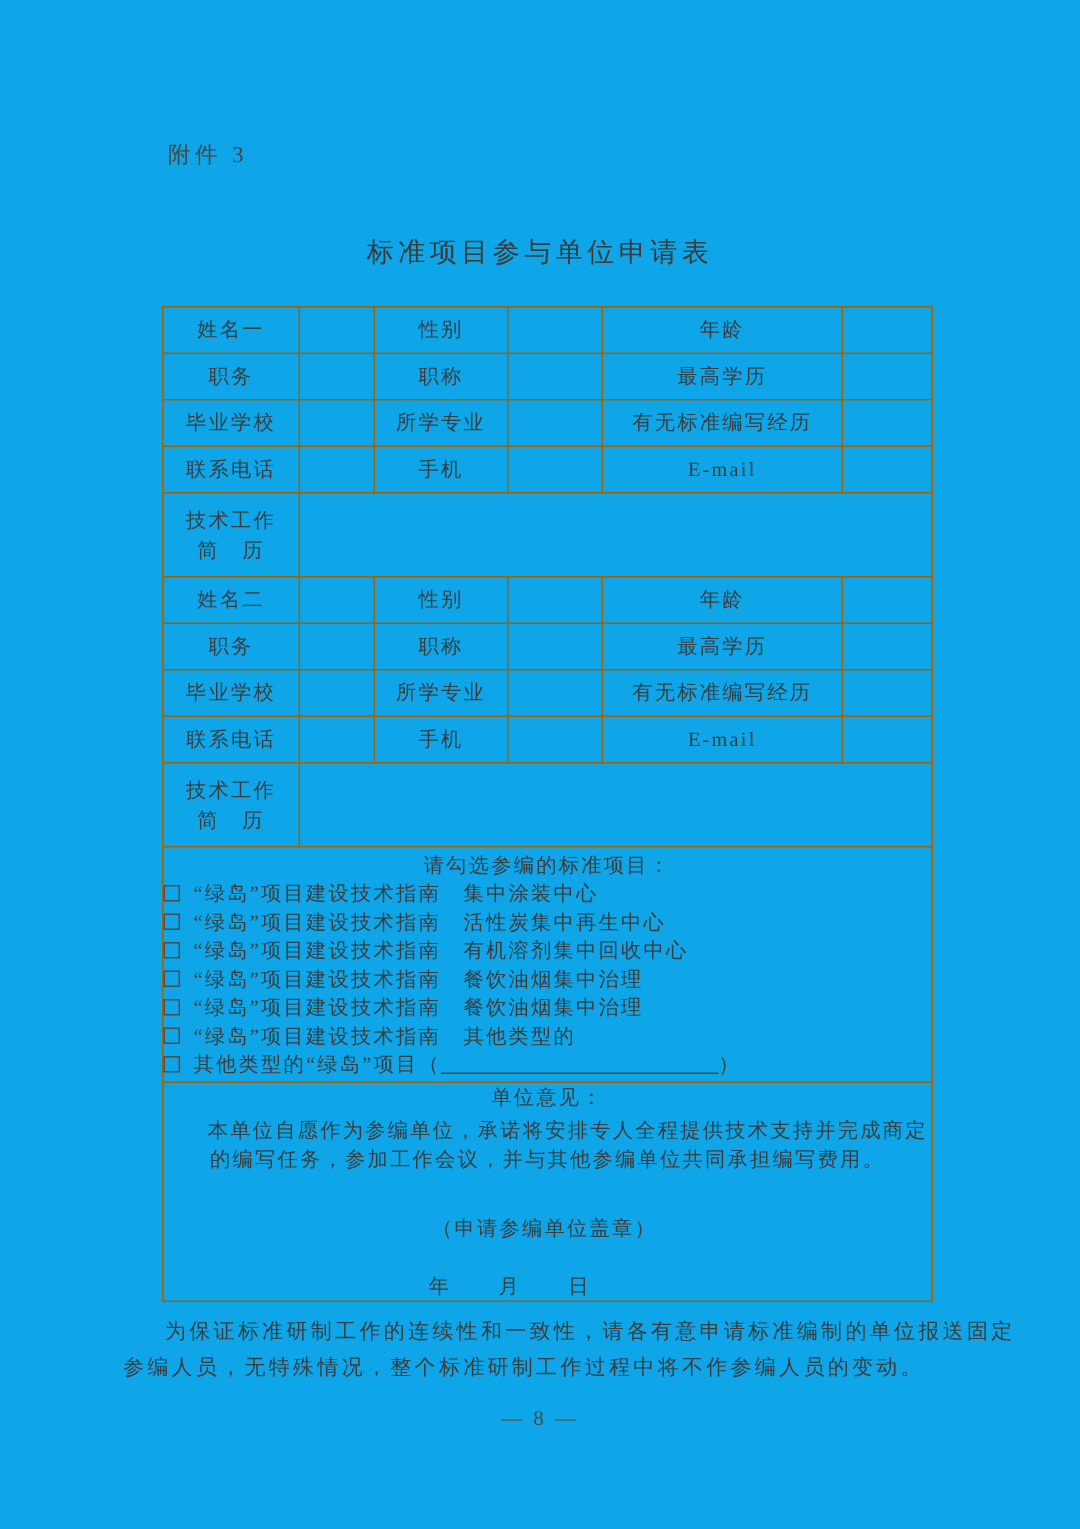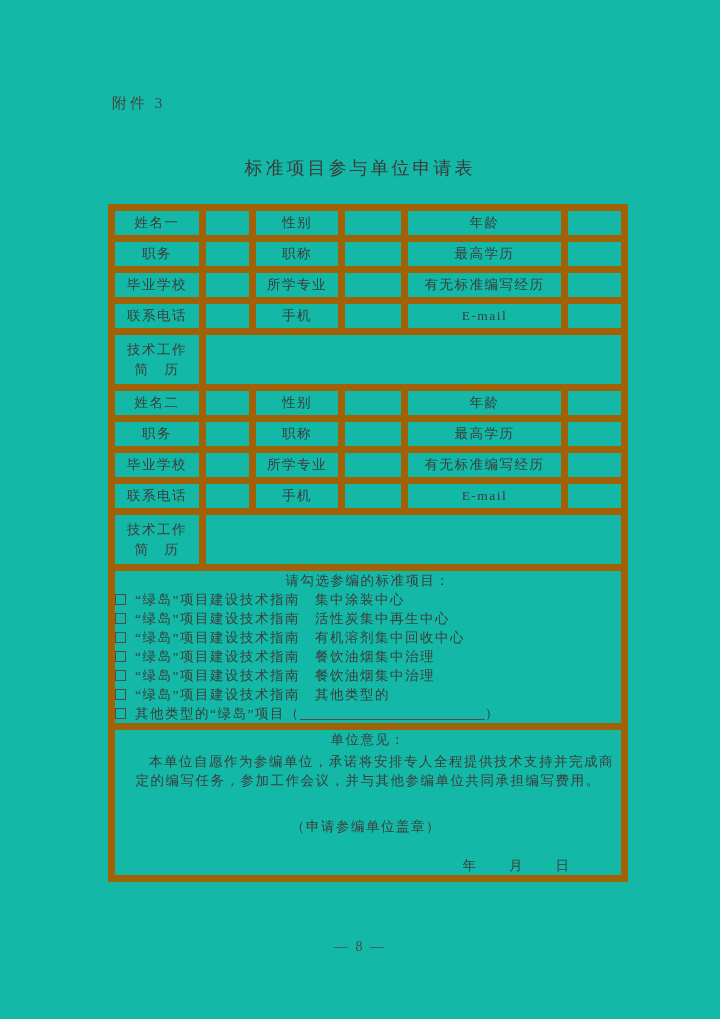--- a/index.html
+++ b/index.html
@@ -5,42 +5,42 @@
   * { margin:0; padding:0; box-sizing:border-box; }
   html,body { width:720px; height:1019px; }
   body {
     background:#ffffff;
     font-family:"Liberation Serif","DejaVu Serif",serif;
     color:#3c3c3c;
   }
   .page {
     position:relative;
     width:720px; height:1019px;
-    background:#14b8a6;
+    background:#0ea5e9;
     overflow:hidden;
   }
   .attachment {
     position:absolute; left:112px; top:94px;
     font-size:15px; letter-spacing:3px;
     color:#444;
   }
   .doc-title {
     position:absolute; left:0; top:156px; width:100%;
     text-align:center;
     font-size:18px; letter-spacing:3px;
     color:#3b3b3b;
     font-family:Liberation Mono, monospace;
   }
   table.form-table {
     position:absolute; left:108px; top:204px;
     width:513px;
     border-collapse:collapse; table-layout:fixed;
   }
   table.form-table td {
-    border:7px solid #a16207;
+    border:1px solid #a16207;
     font-size:13.5px;
     letter-spacing:1.5px;
     text-align:center;
     vertical-align:middle;
     color:#3c3c3c;
     padding:0;
   }
   tr.row-regular { height:31px; }
   tr.row-resume  { height:56px; }
   td.resume-label div { line-height:20px; }
@@ -71,21 +71,21 @@
 
   td.opinion-cell {
     height:146px;
     text-align:left; vertical-align:top;
     padding:9px 10px 0 5px;
     font-size:13.5px; letter-spacing:1.6px;
   }
   .opinion-label { line-height:19px; }
   .opinion-body  { text-indent:2em; line-height:19px; margin-top:3px; }
   .seal-note     { margin-top:27px; padding-right:4px; line-height:19px; }
-  .date-line     { text-align:right; margin-top:20px; padding-right:50px; line-height:19px; letter-spacing:2px; }
+  .date-line     { margin-top:20px; padding-right:50px; line-height:19px; letter-spacing:2px; }
 
   .footer-note {
     position:absolute; left:82px; top:877px; width:606px;
     font-size:14px; line-height:23.5px;
     letter-spacing:2.2px; text-indent:2em;
     color:#3c3c3c;
   }
   .page-number {
     position:absolute; left:0; top:939px; width:100%;
     text-align:center; font-size:14px; letter-spacing:2px;
@@ -231,15 +231,16 @@
         <td colspan="6" class="opinion-cell">
           <div class="opinion-label">单位意见：</div>
           <div class="opinion-body">本单位自愿作为参编单位，承诺将安排专人全程提供技术支持并完成商定的编写任务，参加工作会议，并与其他参编单位共同承担编写费用。</div>
           <div class="seal-note">（申请参编单位盖章）</div>
           <div class="date-line">年　　月　　日</div>
         </td>
       </tr>
     </tbody>
   </table>
 
+  <div class="footer-note">为保证标准研制工作的连续性和一致性，请各有意申请标准编制的单位报送固定参编人员，无特殊情况，整个标准研制工作过程中将不作参编人员的变动。</div>
   <div class="page-number">— 8 —</div>
 
 </div>
 
 </body></html>

